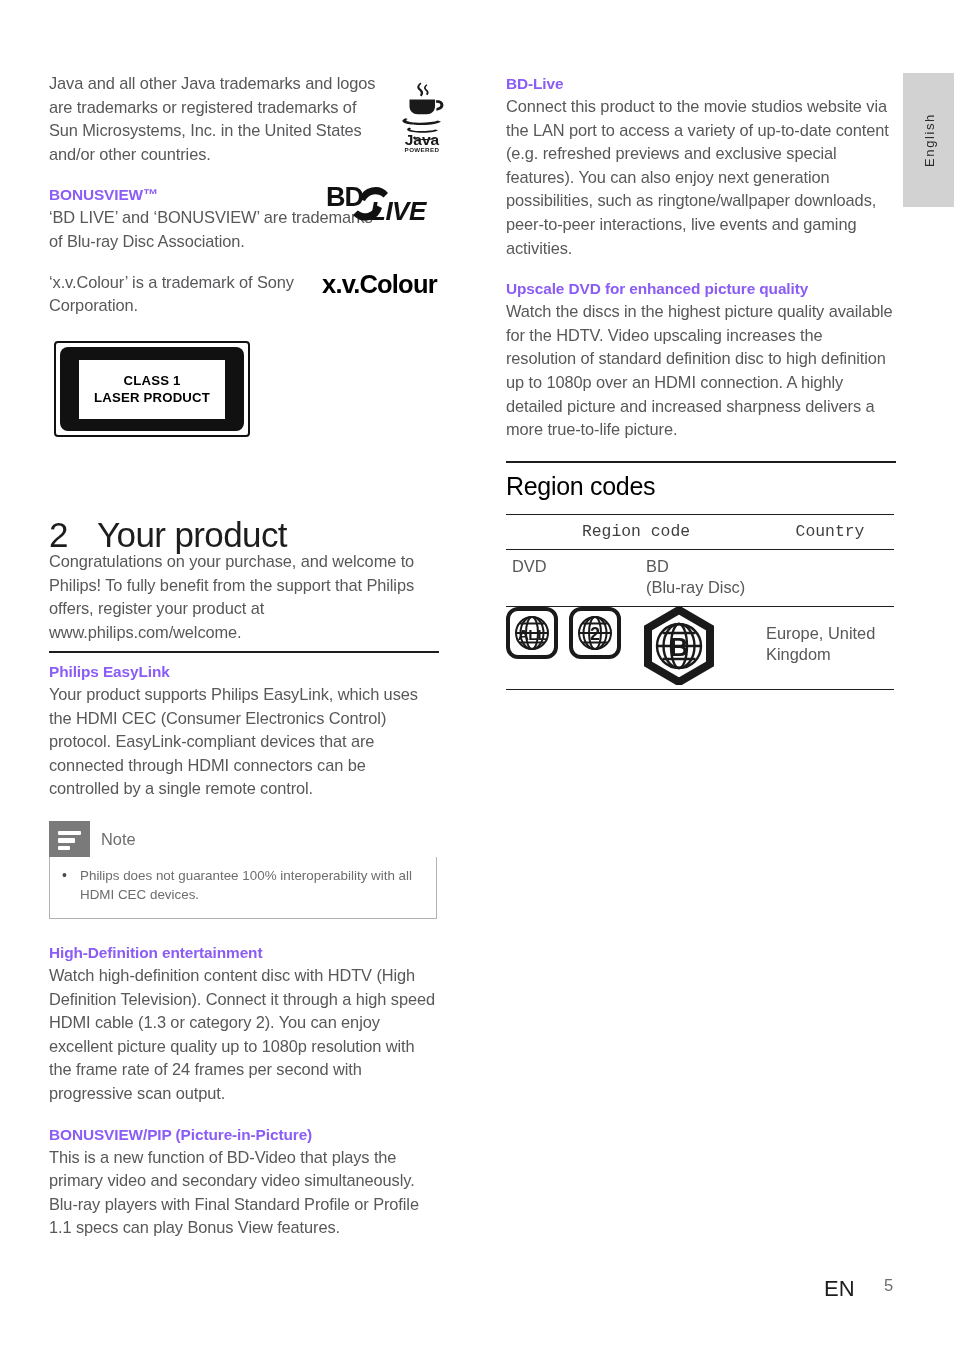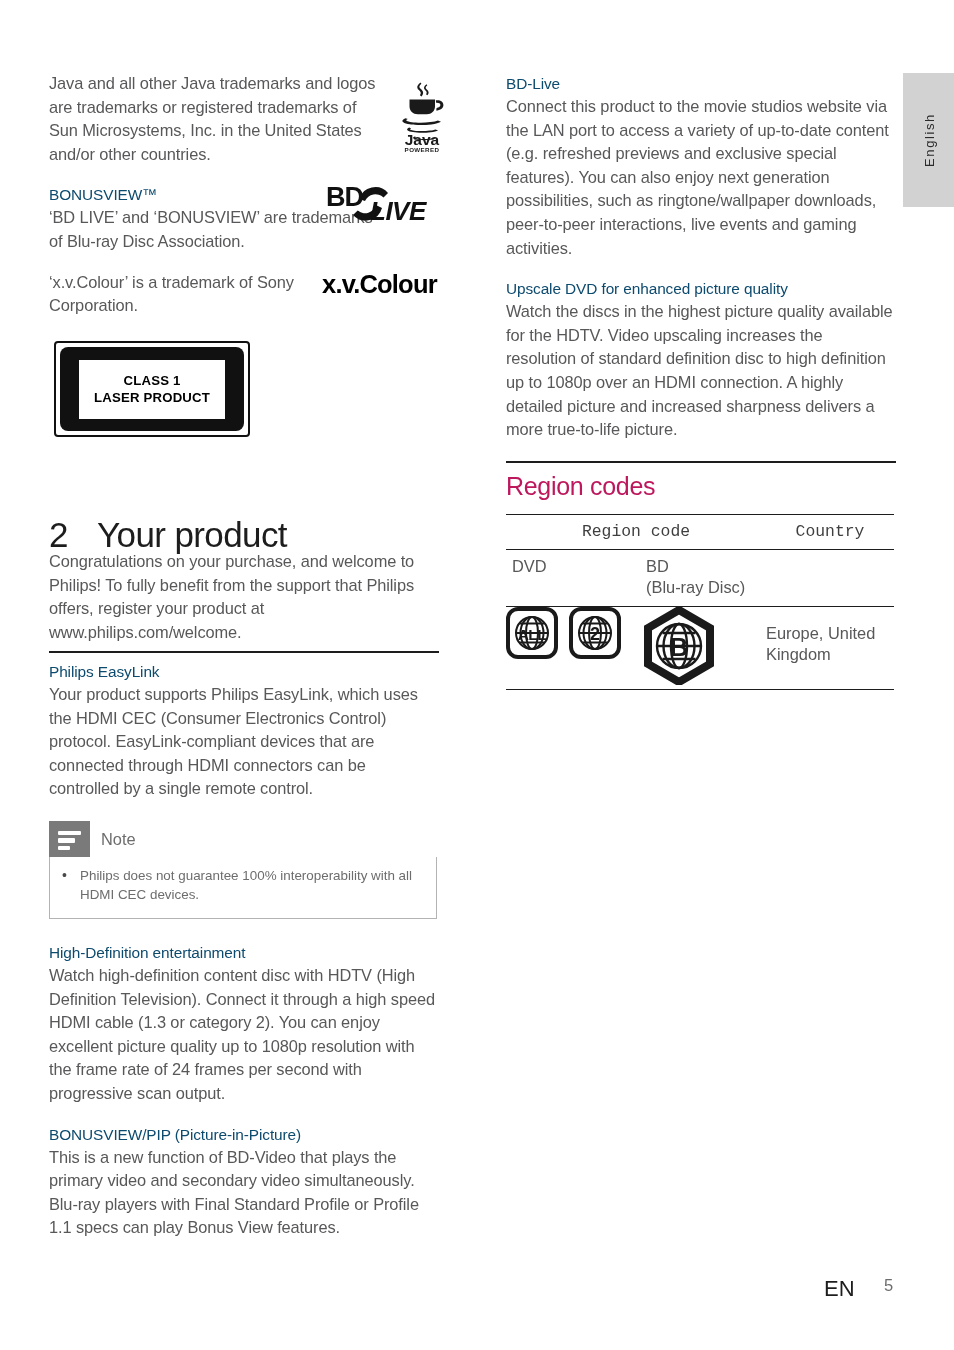--- a/index.html
+++ b/index.html
@@ -58,22 +58,22 @@
     font-size: 16.4px;
     line-height: 23.6px;
     color: #58585a;
     font-family: "Liberation Sans", sans-serif;
     margin: 0;
     letter-spacing: -0.1px;
   }
   .sub-head {
     font-size: 15.4px;
     line-height: 23px;
-    color: #0c4a6e;
-    font-weight: normal;
+    color: #8b5cf6;
+    font-weight: bold;
     margin: 0;
     font-family: "Liberation Sans", sans-serif;
     letter-spacing: -0.1px;
   }
   .blk { margin-bottom: 17px; }
   .blk:last-child { margin-bottom: 0; }
 
   
   .tm-row {
     position: relative;
@@ -177,21 +177,21 @@
   }
 
   
   .sect {
     border-top: 2.2px solid #1d1d1d;
     padding-top: 7px;
   }
   .sect-title {
     font-size: 25px;
     line-height: 32px;
-    color: #be185d;
+    color: #000000;
     font-weight: normal;
     margin: 0 0 3px 0;
     font-family: "Liberation Sans", sans-serif;
     letter-spacing: -0.3px;
   }
 
   .features {
     position: absolute;
     left: 0px;
     top: 579px;

